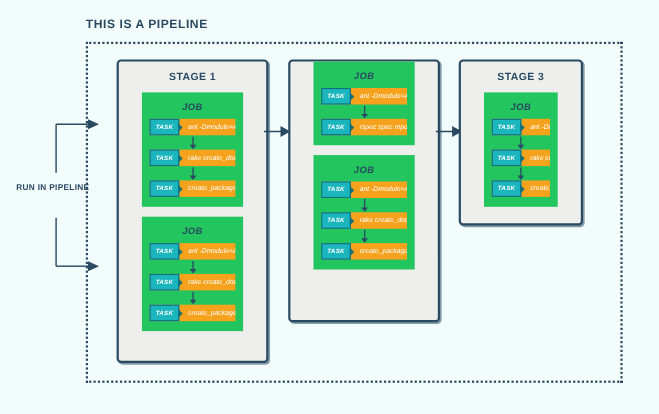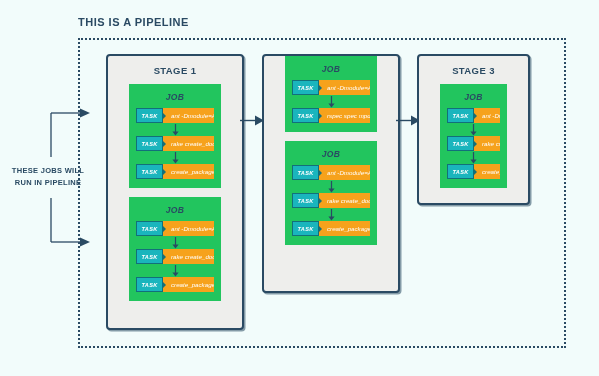--- a/index.html
+++ b/index.html
@@ -171,21 +171,20 @@
   #stage-arrow-2-3 { left: 396px; }
 </style>
 </head>
 <body>
 
 <div id="pipeline-title">THIS IS A PIPELINE</div>
 
 <div id="pipeline-boundary"></div>
 
 <div id="parallel-note">
-  <div>THESE JOBS WILL</div>
   <div>RUN IN PIPELINE</div>
 </div>
 
 <div id="parallel-bracket">
   <svg width="40" height="145" viewBox="0 0 40 145">
     <g stroke="#2a4a63" stroke-width="1.3" fill="none">
       <path d="M1 8 H30"></path>
       <path d="M1 137 H30"></path>
       <path d="M1 8 V52"></path>
       <path d="M1 93 V137"></path>

